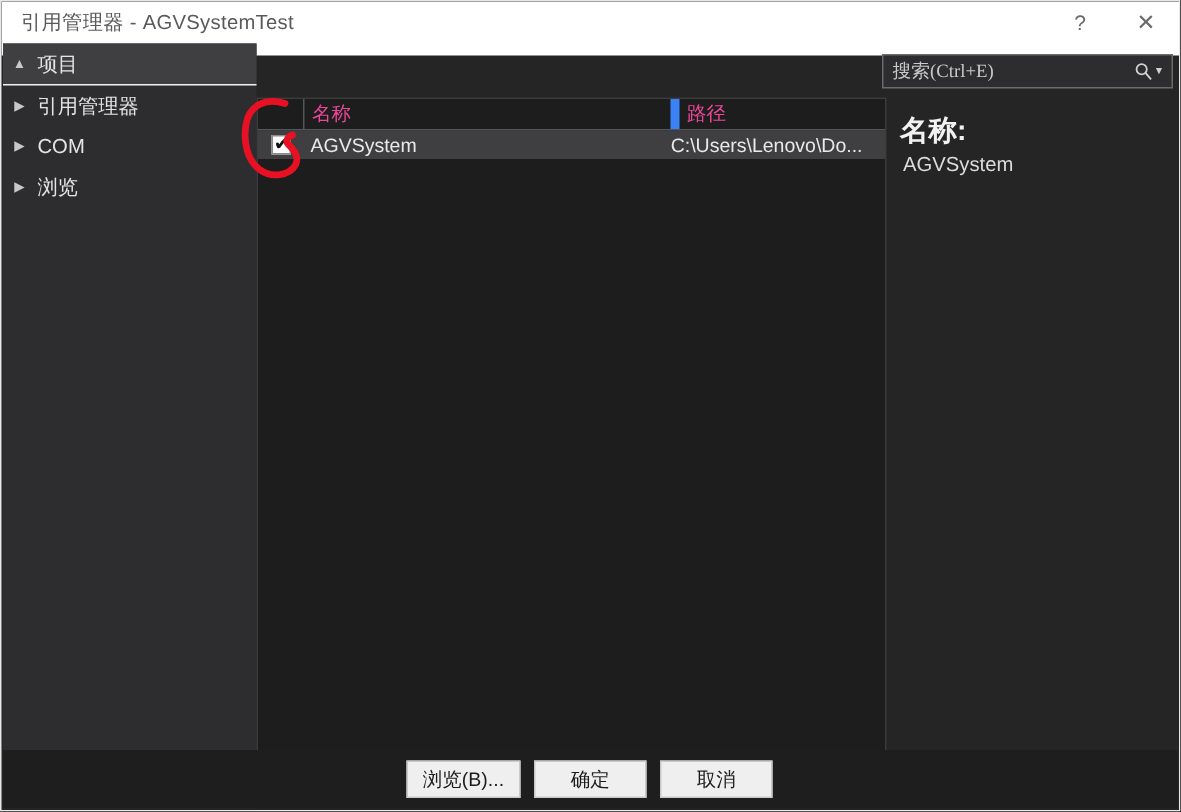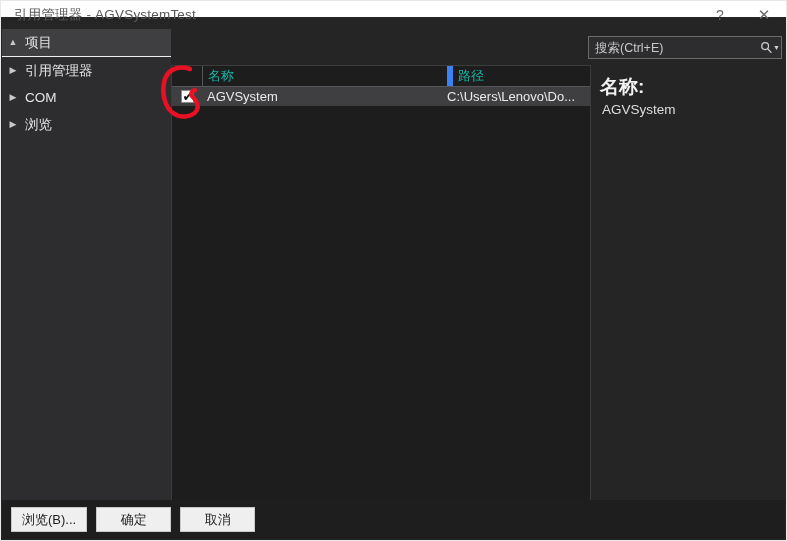--- a/index.html
+++ b/index.html
@@ -23,21 +23,21 @@
     background: #252526;
     border: 1px solid #e8e8e8;
     overflow: hidden;
   }
 
   
   #titlebar {
     position: absolute;
     left: 0; top: 0;
     width: 787px;
-    height: 16px;
+    height: 36px;
     background: #ffffff;
     box-sizing: border-box;
   }
   #title-text {
     position: absolute;
     left: 13px;
     top: 5px;
     font-size: 13.5px;
     color: #5a5a5a;
     letter-spacing: 0.2px;
@@ -106,21 +106,21 @@
     border: 1px solid #6b6b6b;
     display: flex;
     align-items: center;
   }
   #search-input {
     flex: 1;
     background: transparent;
     border: 0;
     outline: none;
     color: #c9c9c9;
-    font-family: Liberation Sans, sans-serif;
+    font-family: Liberation Serif, serif;
     font-size: 12.5px;
     padding: 0 4px 0 6px;
     height: 21px;
   }
   #search-input::placeholder { color: #c9c9c9; opacity: 1; }
   #search-icon {
     width: 20px;
     display: flex;
     align-items: center;
     justify-content: center;
@@ -144,21 +144,21 @@
     box-sizing: border-box;
     background: #1d1d1d;
     border: 1px solid #3c3c3c;
     overflow: hidden;
   }
   #list-header {
     display: flex;
     height: 20px;
     background: #1d1d1d;
     border-bottom: 1px solid #55555a;
-    color: #14b8a6;
+    color: #ec4899;
     font-size: 13px;
     align-items: center;
   }
   .col-check { width: 30px; flex: 0 0 30px; }
   .col-name  { flex: 1 1 auto; padding-left: 5px; box-sizing: border-box;
                border-left: 1px solid #55555a; height: 20px; line-height: 20px; }
   .col-path  { width: 143px; flex: 0 0 143px; padding-left: 5px; box-sizing: border-box;
                border-left: 6px solid #3b82f6; height: 20px; line-height: 20px;
                overflow: hidden; white-space: nowrap; }
 
@@ -225,21 +225,21 @@
   
   #bottom-bar {
     position: absolute;
     left: 1px;
     right: 1px;
     bottom: 1px;
     height: 39px;
     background: #1e1e1e;
     display: flex;
     align-items: center;
-    justify-content: flex-start;
+    justify-content: center;
     padding-right: 10px;
     box-sizing: border-box;
   }
   .dialog-button {
     height: 25px;
     min-width: 75px;
     margin-left: 9px;
     background: #efefef;
     border: 1px solid #c9c9c9;
     color: #1c1c1c;

